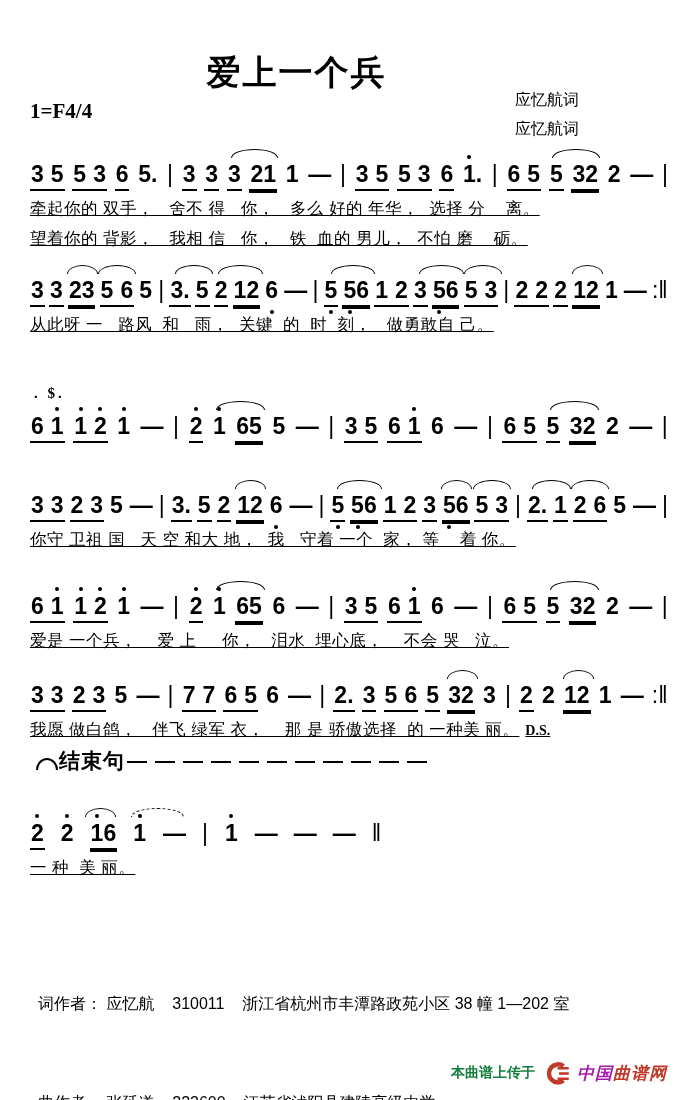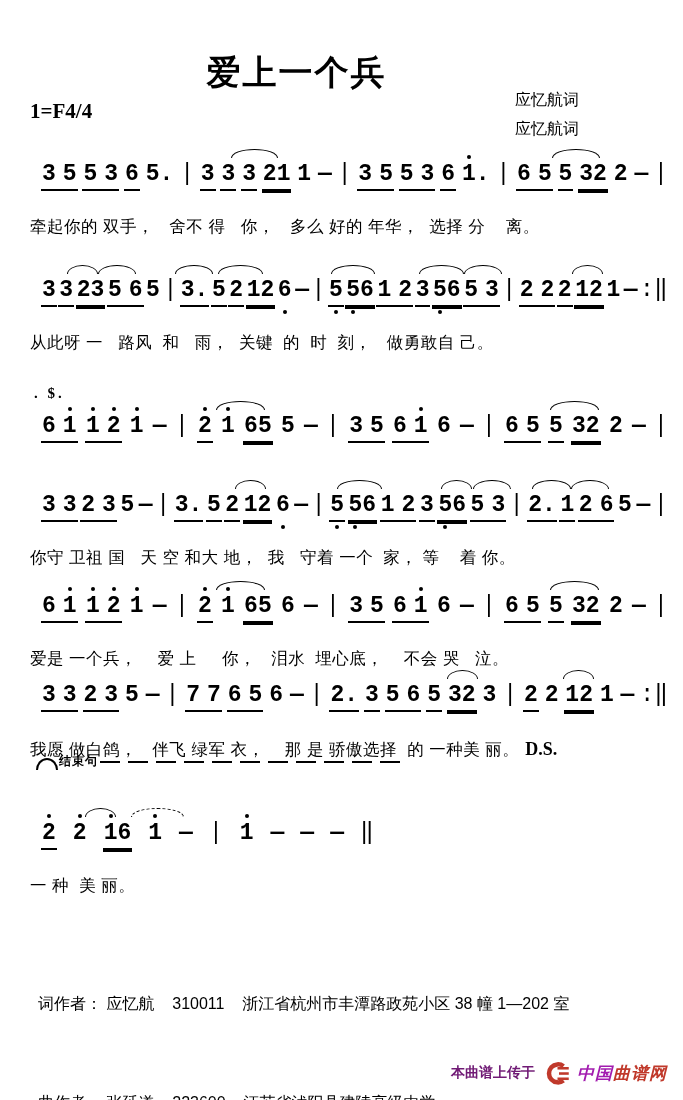--- a/index.html
+++ b/index.html
@@ -8,53 +8,53 @@
 
   .title{position:absolute;top:50px;left:0;right:118px;text-align:center;
          font-family:"Liberation Serif","DejaVu Serif",serif;font-weight:bold;font-size:34px;letter-spacing:2px;margin-left:28px;}
   .keysig{position:absolute;left:30px;top:99px;font-family:"Liberation Serif","DejaVu Serif",serif;
           font-weight:bold;font-size:21px;}
   .credits{position:absolute;top:85px;right:104px;font-size:16px;line-height:29px;text-align:center;}
 
   
   .sline{position:absolute;left:30px;right:14px;}
   .notes{display:flex;justify-content:space-between;align-items:baseline;
-         font-family:Liberation Mono, monospace;font-weight:600;font-size:23px;line-height:1;margin-left:11px;}
+         font-family:Liberation Sans, sans-serif;font-weight:600;font-size:23px;line-height:1;}
   .notes.nojust{justify-content:flex-start;gap:15px;}
   .cl{position:relative;display:inline-block;padding:0 1px 3px;white-space:nowrap;}
   .cl.u1,.cl.u2{border-bottom:2px solid #000;}
   .cl.u2::after{content:"";position:absolute;left:0;right:0;bottom:-4px;height:2px;background:#000;}
   .cl.bar{font-weight:400;padding-bottom:0;}
   .cl.dash{letter-spacing:-1px;padding-bottom:0;}
   .ch{display:inline-block;position:relative;}
   .ch.gp{width:7px;}
   .ch.da::before{content:"";position:absolute;top:-8px;left:50%;transform:translateX(-50%);
                  width:4px;height:4px;border-radius:50%;background:#000;}
   .ch.db::after{content:"";position:absolute;bottom:-12px;left:50%;transform:translateX(-50%);
                 width:4px;height:4px;border-radius:50%;background:#000;}
   .slur{position:absolute;height:8px;border:1.8px solid #000;border-bottom:none;
         border-radius:50% 50% 0 0 / 100% 100% 0 0;}
   .slur.dsh{border-top-style:dashed;border-left-style:dashed;border-right-style:dashed;}
   .segno{position:absolute;left:4px;top:4px;font-family:"Liberation Serif","DejaVu Serif",serif;
          font-weight:bold;font-size:15px;letter-spacing:3px;}
-  .lyr{margin-top:24px;font-size:16.5px;line-height:1.45;white-space:pre;letter-spacing:0.5px;}
-  .ds{font-family:"Liberation Serif","DejaVu Serif",serif;font-weight:bold;font-size:18px;margin-left:6px;letter-spacing:0;}
+  .lyr{margin-top:6px;font-size:16.5px;line-height:1.45;white-space:pre;letter-spacing:0.5px;text-decoration:underline;}
+  .ds{font-family:"Liberation Serif","DejaVu Serif",serif;font-weight:bold;font-size:14px;margin-left:6px;letter-spacing:0;}
 
   
   .endphrase{position:absolute;left:36px;top:752px;display:flex;align-items:center;height:18px;}
   .endarc{display:inline-block;width:18px;height:10px;border:2px solid #000;border-bottom:none;
           border-radius:50% 50% 0 0/100% 100% 0 0;margin-right:1px;margin-top:6px;}
-  .endlabel{font-weight:bold;font-size:12px;letter-spacing:1px;}
+  .endlabel{font-weight:bold;font-size:21px;letter-spacing:1px;}
   .endline{display:inline-block;width:305px;height:2.4px;margin-left:2px;margin-top:2px;
            background:repeating-linear-gradient(90deg,#000 0 20px,transparent 20px 28px);}
 
   .footer{position:absolute;left:38px;top:921px;font-size:16px;line-height:33px;white-space:pre;}
 
   .wm{position:absolute;top:1061px;right:16px;display:flex;align-items:center;gap:6px;}
-  .wm-prefix{font-size:14px;font-weight:bold;color:#701a75;}
+  .wm-prefix{font-size:14px;font-weight:bold;color:#15803d;}
   .wm-brand{font-style:italic;font-weight:bold;font-size:17px;letter-spacing:1px;}
   .wm-brand .b1{color:#a21caf;}
   .wm-brand .b2{color:#c0392b;}
 </style>
 </head>
 <body>
 
 <div class="page">
 
   <div class="title">爱上一个兵</div>
@@ -84,20 +84,21 @@
         <span class="cl"><span class="ch da">1</span><span class="ch">.</span></span>
         <span class="cl bar"><span class="ch">|</span></span>
         <span class="cl u1"><span class="ch">6</span><span class="ch gp">&nbsp;</span><span class="ch">5</span></span>
         <span class="cl u1"><span class="ch">5</span></span>
         <span class="cl u2"><span class="ch">3</span><span class="ch">2</span></span>
         <span class="cl"><span class="ch">2</span></span>
         <span class="cl dash"><span class="ch">—</span></span>
         <span class="cl bar"><span class="ch">|</span></span>
       </div>
       <div class="lyr">牵起你的 双手，   舍不 得   你，   多么 好的 年华，  选择 分    离。</div>
+      <div class="lyr">望着你的 背影，   我相 信   你，   铁  血的 男儿，  不怕 磨    砺。</div>
       <div class="slur" style="left: 200.5px; width: 45.5px; top: 8px;"></div>
       <div class="slur" style="left: 521.5px; width: 46.5px; top: 8px;"></div>
     </div>
   <div class="sline" style="top:257px;padding-top:22px;">
       <div class="notes">
         <span class="cl u1"><span class="ch">3</span></span>
         <span class="cl u1"><span class="ch">3</span></span>
         <span class="cl u2"><span class="ch">2</span><span class="ch">3</span></span>
         <span class="cl u1"><span class="ch">5</span><span class="ch gp">&nbsp;</span><span class="ch">6</span></span>
         <span class="cl"><span class="ch">5</span></span>

